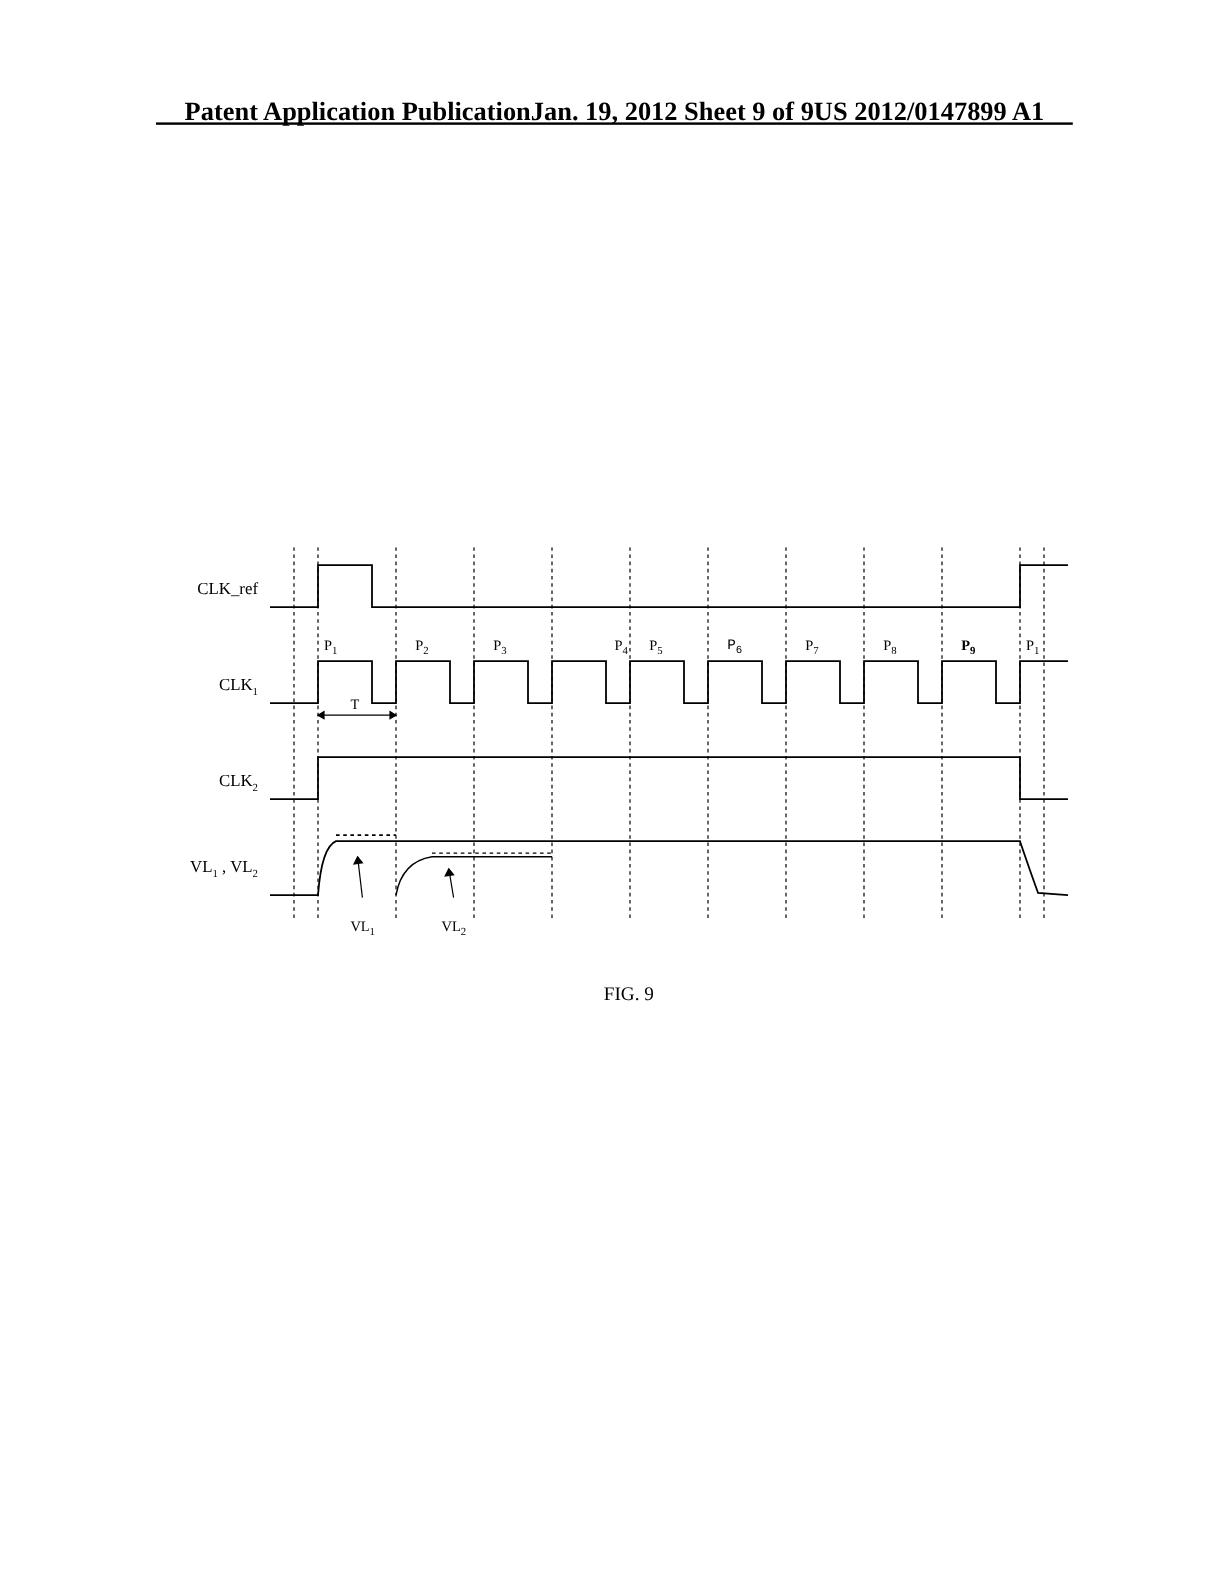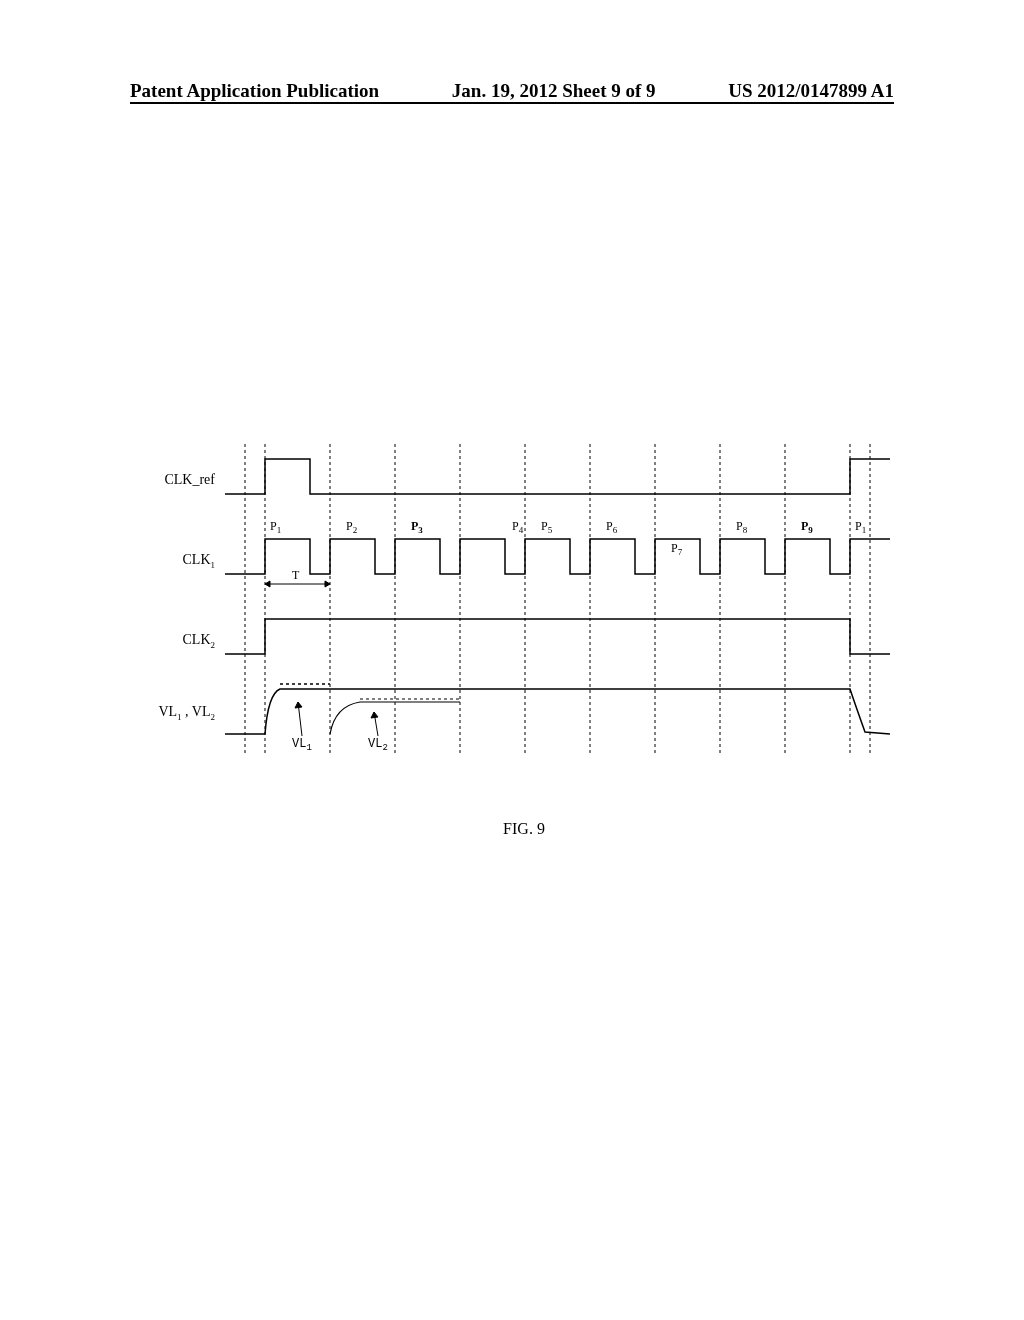--- a/index.html
+++ b/index.html
@@ -13,36 +13,36 @@
       background: white;
       font-family: "Times New Roman", serif;
       position: relative;
     }
     .header {
       position: absolute;
       top: 80px;
       left: 0;
       width: 100%;
       display: flex;
-      justify-content: space-between;
+      justify-content: center;
       padding: 0 130px;
-      font-size: 19px;
+      font-size: 22px;
       font-weight: bold;
     }
     .header-underline {
       position: absolute;
       top: 102px;
       left: 130px;
       right: 130px;
       height: 2px;
       background: black;
     }
     .diagram-container {
       position: absolute;
-      top: 444px;
+      top: 456px;
       left: 130px;
       width: 760px;
       height: 320px;
     }
     .signal-label {
       position: absolute;
       left: -5px;
       width: 90px;
       text-align: right;
       font-size: 14px;
@@ -68,21 +68,22 @@
       top: 820px;
       left: 12px;
       width: 100%;
       text-align: center;
       font-size: 16px;
       font-family: "Times New Roman", serif;
     }
     .vl-label {
       position: absolute;
       font-size: 12px;
-      font-family: Liberation Mono, monospace;
+      font-family: Liberation Serif, serif;
+      margin-top: 16px;
     }
   </style>
 </head>
 <body>
 
 <div class="header">
   <span>Patent Application Publication</span>
   <span>Jan. 19, 2012  Sheet 9 of 9</span>
   <span>US 2012/0147899 A1</span>
 </div>
@@ -161,25 +162,25 @@
   </div>
   <div class="signal-label" style="top:188px;">
     <span>CLK</span><span class="sub">2</span>
   </div>
   <div class="signal-label" style="top:260px;">
     <span>VL</span><span class="sub">1</span> , <span>VL</span><span class="sub">2</span>
   </div>
 
   <div class="period-label" style="top:75px; left:140px;"><span>P</span><span class="sub">1</span></div>
   <div class="period-label" style="top:75px; left:216px;"><span>P</span><span class="sub">2</span></div>
-  <div class="period-label" style="top:75px; left:281px;font-weight:bold;"><span>P</span><span class="sub">3</span></div>
+  <div class="period-label" style="top:75px; left:281px;"><span>P</span><span class="sub">3</span></div>
   <div class="period-label" style="top:75px; left:346px;margin-left:36px;"><span>P</span><span class="sub">4</span></div>
   <div class="period-label" style="top:75px; left:411px;"><span>P</span><span class="sub">5</span></div>
-  <div class="period-label" style="top:75px; left:476px;"><span>P</span><span class="sub">6</span></div>
-  <div class="period-label" style="top:75px; left:541px;margin-top:22px;"><span>P</span><span class="sub">7</span></div>
+  <div class="period-label" style="top:75px; left:476px;font-family:Liberation Mono, monospace;"><span>P</span><span class="sub">6</span></div>
+  <div class="period-label" style="top:75px; left:541px;"><span>P</span><span class="sub">7</span></div>
   <div class="period-label" style="top:75px; left:606px;"><span>P</span><span class="sub">8</span></div>
   <div class="period-label" style="top:75px; left:671px;font-weight:bold;"><span>P</span><span class="sub">9</span></div>
   <div class="period-label" style="top:75px; left:725px;"><span>P</span><span class="sub">1</span></div>
 
   <div class="period-label" style="top:124px; left:162px;">T</div>
 
   <div class="vl-label" style="top:293px; left:162px;">
     <span>VL</span><span class="sub">1</span>
   </div>
   <div class="vl-label" style="top:293px; left:238px;">

